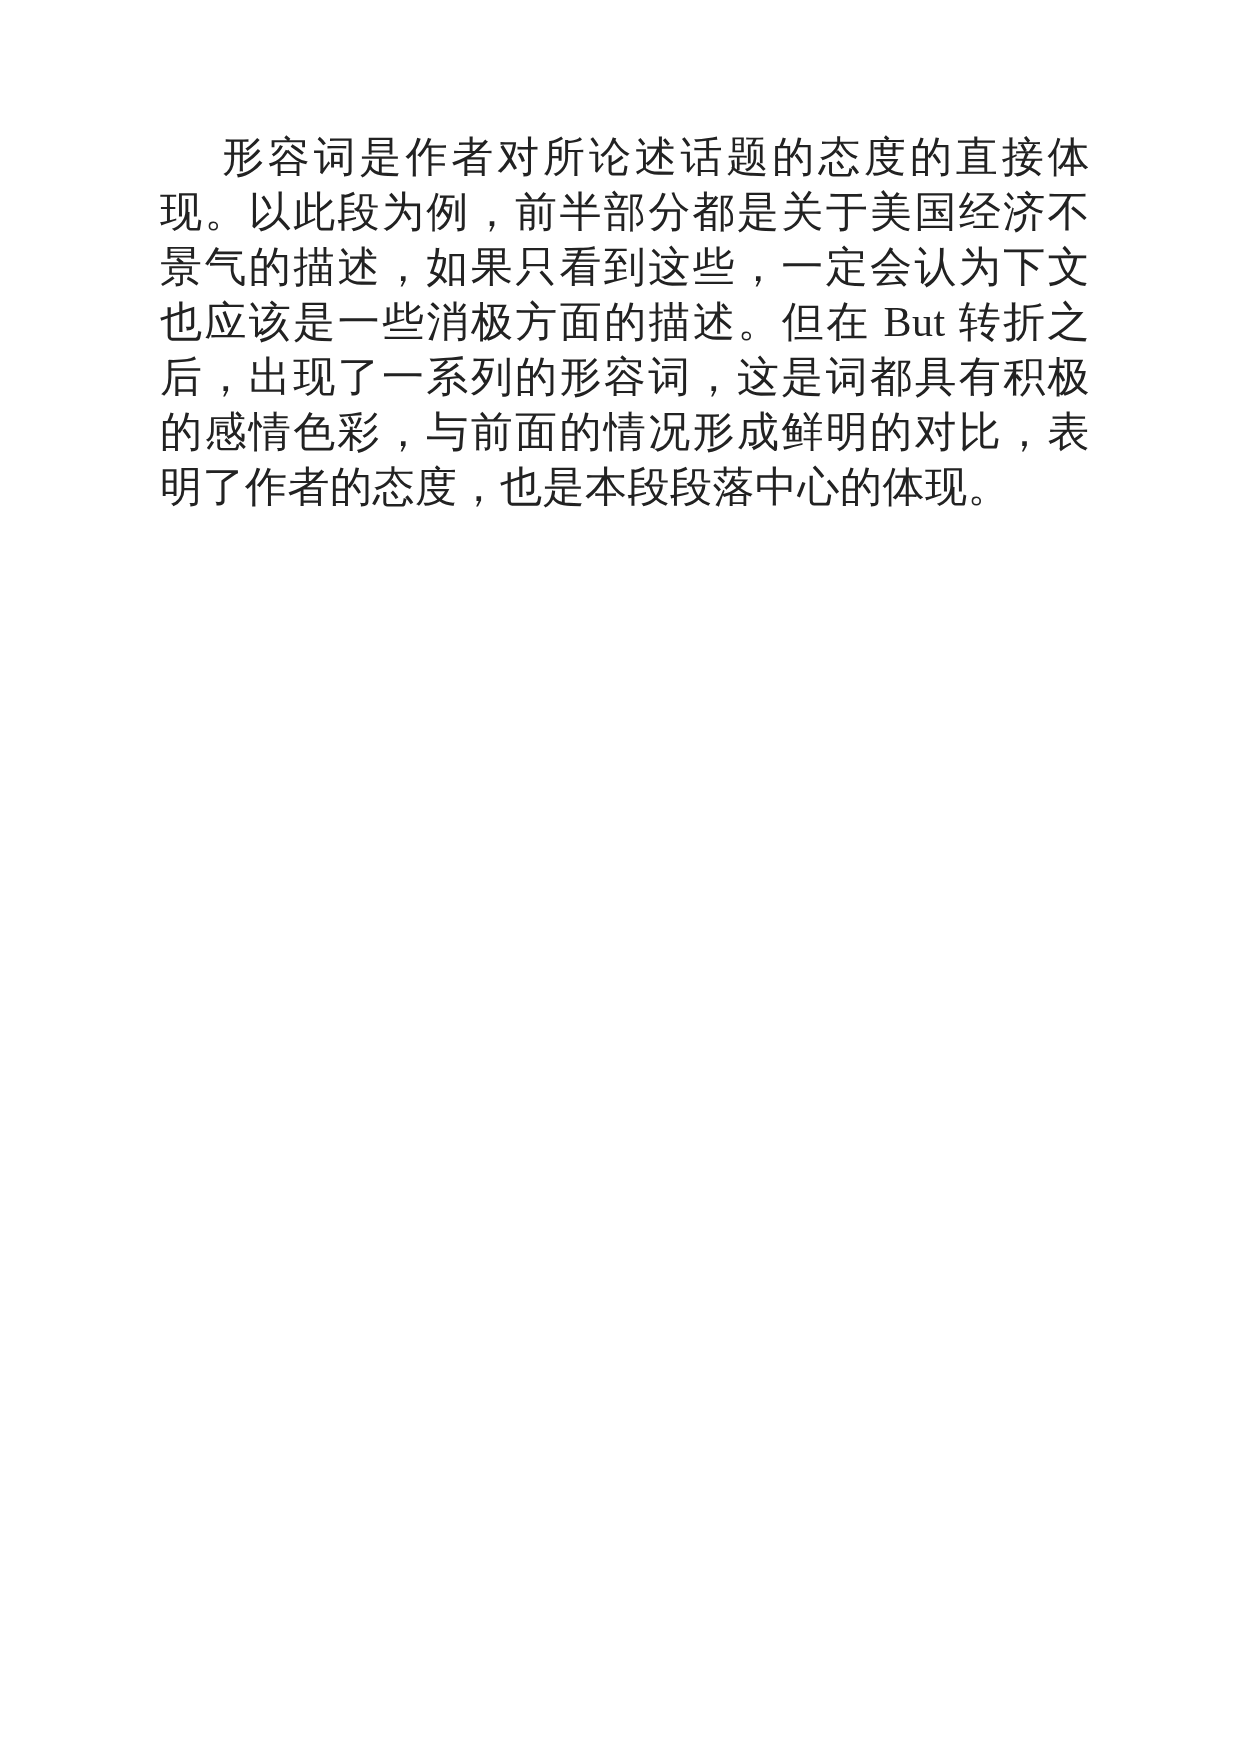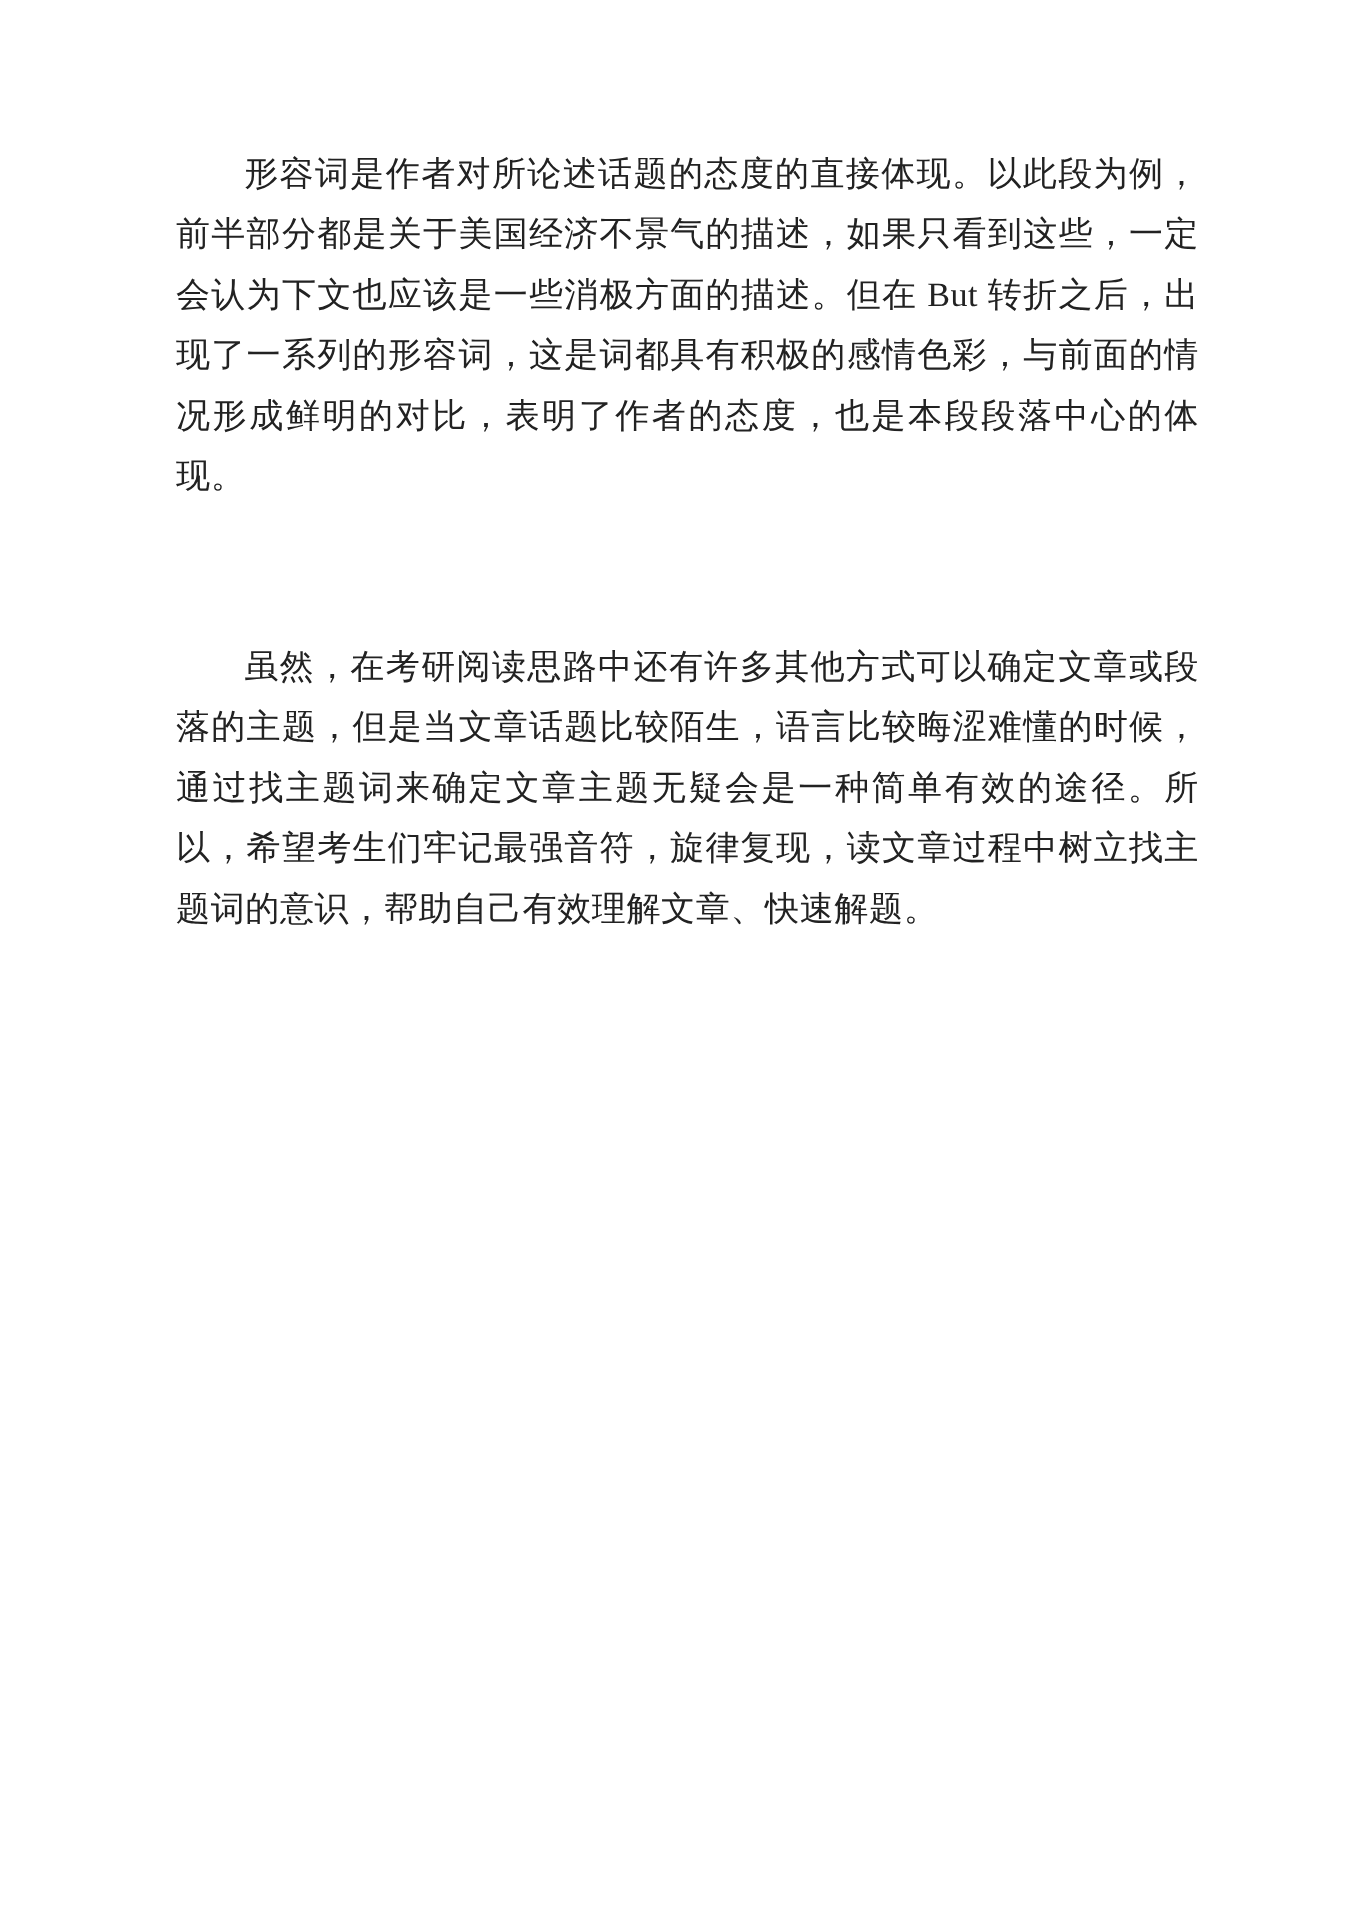--- a/index.html
+++ b/index.html
@@ -19,21 +19,21 @@
     width: 1241px;
     height: 1754px;
     box-sizing: border-box;
     padding: 130px 150px 120px 160px;
     background: #ffffff;
   }
   .doc-body {
     width: 930px;
   }
   .para {
-    font-size: 31px;
+    font-size: 42px;
     line-height: 55px;
     letter-spacing: 0.5px;
     text-align: justify;
     text-justify: inter-character;
     text-indent: 62px;
     margin: 0 0 0 0;
     word-break: break-all;
     color: #222222;
   }
   .spacer-block {
@@ -43,16 +43,15 @@
 </head>
 <body>
 
 <div class="page">
   <div class="doc-body">
 
     <p class="para">形容词是作者对所论述话题的态度的直接体现。以此段为例，前半部分都是关于美国经济不景气的描述，如果只看到这些，一定会认为下文也应该是一些消极方面的描述。但在 But 转折之后，出现了一系列的形容词，这是词都具有积极的感情色彩，与前面的情况形成鲜明的对比，表明了作者的态度，也是本段段落中心的体现。</p>
 
     <div class="spacer-block"></div>
 
-    <p class="para">虽然，在考研阅读思路中还有许多其他方式可以确定文章或段落的主题，但是当文章话题比较陌生，语言比较晦涩难懂的时候，通过找主题词来确定文章主题无疑会是一种简单有效的途径。所以，希望考生们牢记最强音符，旋律复现，读文章过程中树立找主题词的意识，帮助自己有效理解文章、快速解题。</p>
 
   </div>
 </div>
 
 </body></html>

